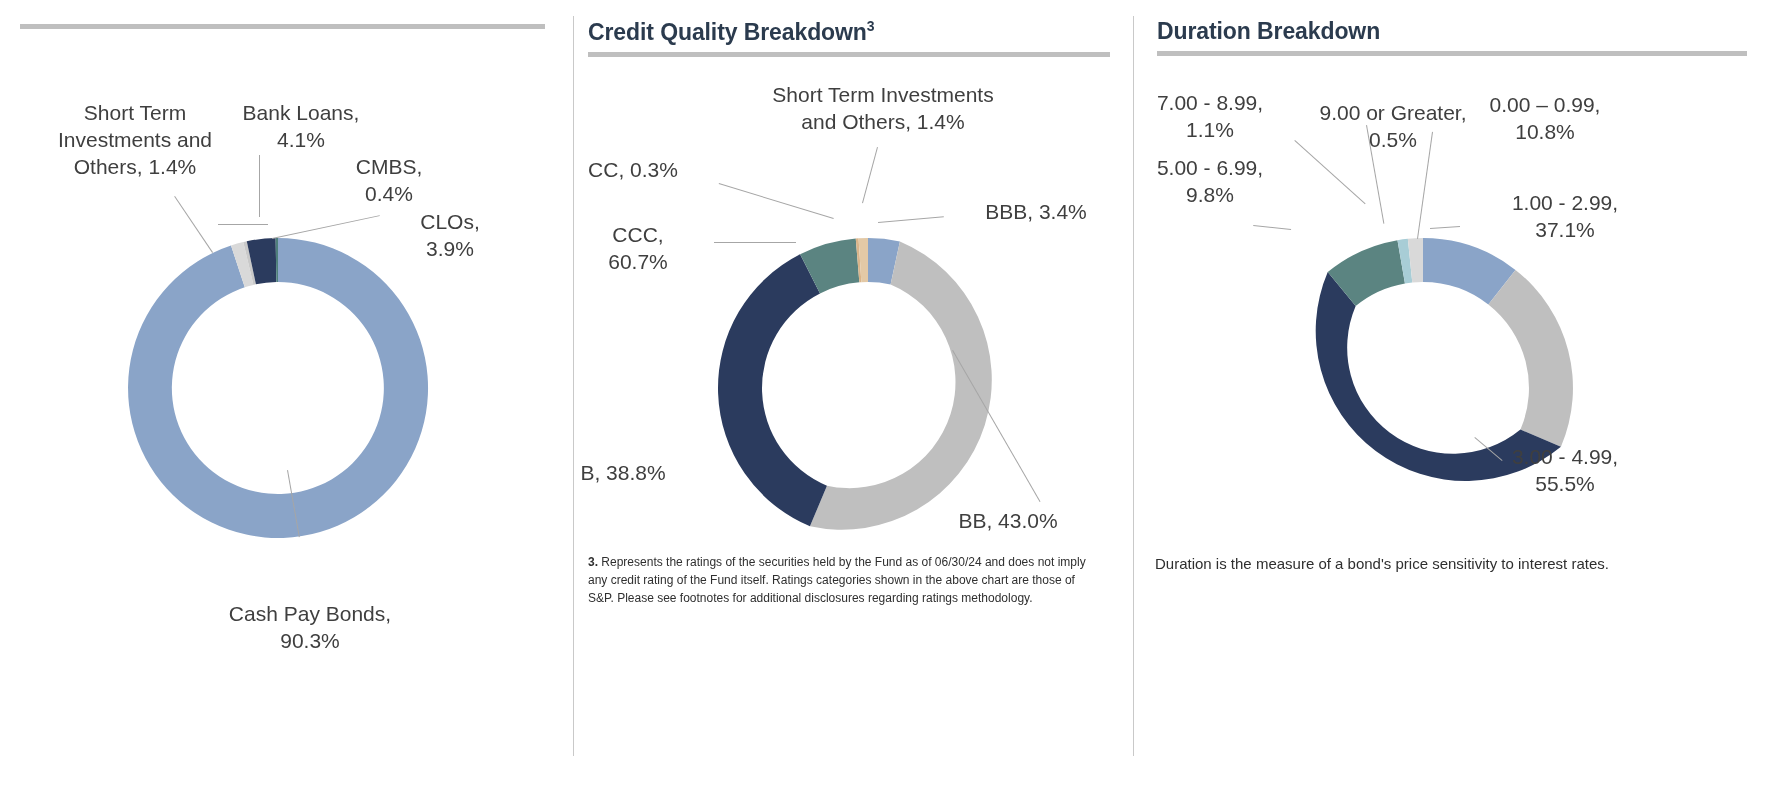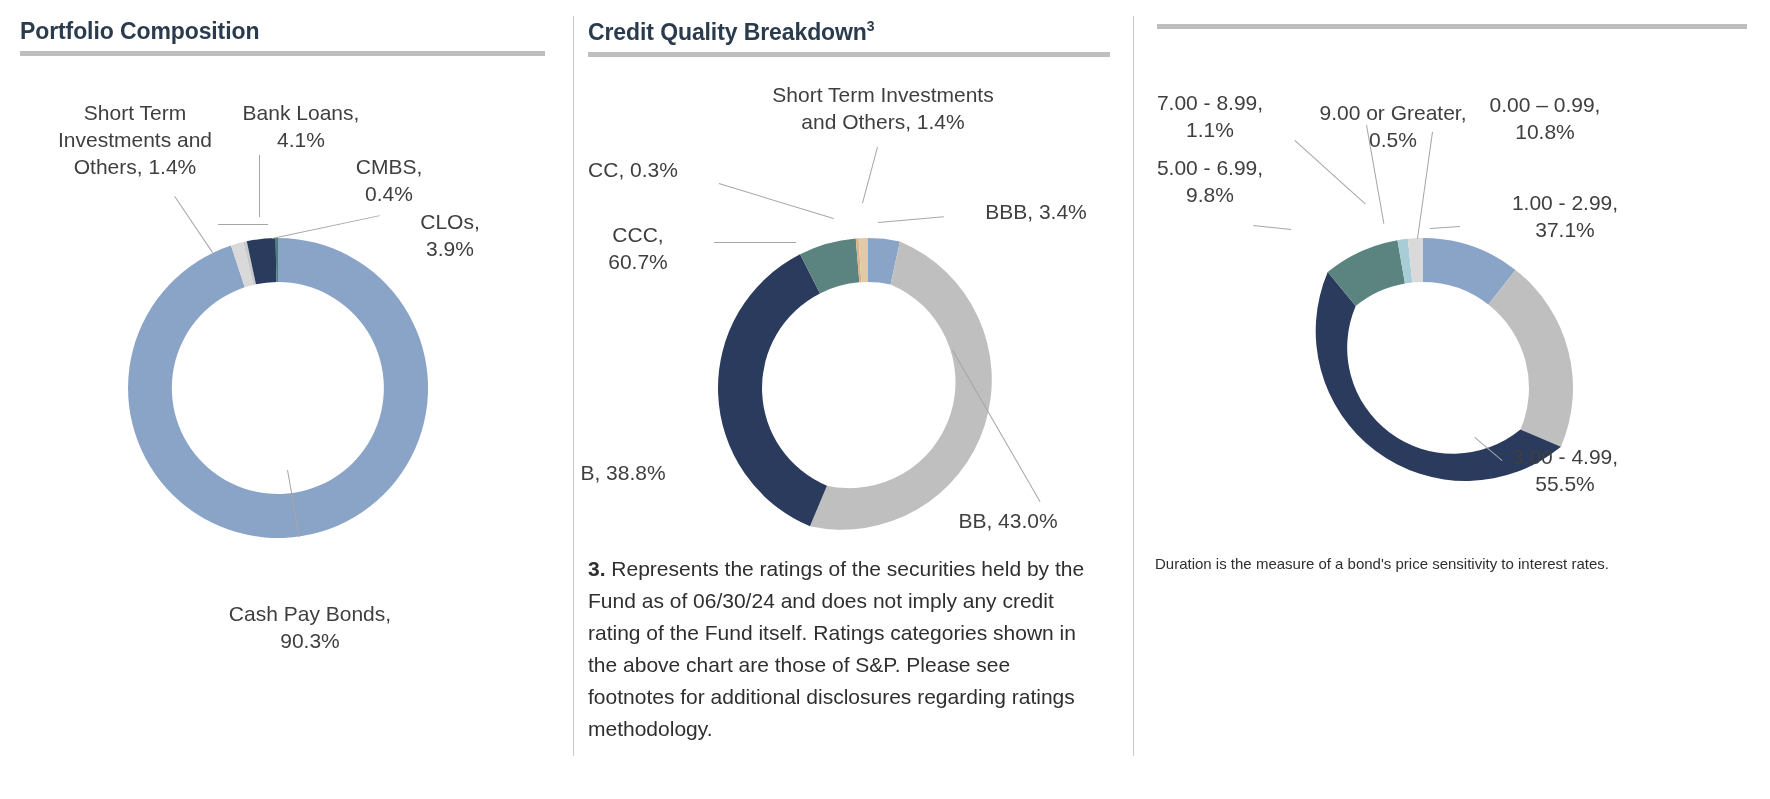--- a/index.html
+++ b/index.html
@@ -78,21 +78,21 @@
 
   .leader {
     position: absolute;
     background: #a6a6a6;
     transform-origin: 0 0;
     height: 1px;
   }
 
   .footnote {
     position: absolute;
-    font-size: 21px;
+    font-size: 12px;
     line-height: 1.52;
     color: #2f2f2f;
   }
   .footnote b { font-weight: bold; }
 
   .note-plain {
     position: absolute;
     font-size: 15px;
     line-height: 1.52;
     color: #2f2f2f;
@@ -102,21 +102,20 @@
 <body>
 
 <div class="page">
 
   <div class="vdivider vd1"></div>
   <div class="vdivider vd2"></div>
 
   <div class="panel panel-1">
 
     <div style="position:absolute;left:20px;top:18px;width:525px;">
-      <div class="panel-title">Portfolio Composition</div>
       <div class="title-rule"></div>
     </div>
 
     <div class="chart-area">
 
       <div class="donut-wrap" style="left:118px;top:228px;">
         <svg width="320" height="320" viewBox="0 0 320 320">
           <g transform="translate(160,160)">
 
             <path fill="#8aa4c8" d="M 0 -150 A 150 150 0 1 1 -46.98 -142.44 L -33.22 -100.71 A 106 106 0 1 0 0 -106 Z"></path>
@@ -195,20 +194,21 @@
       <div class="lbl" style="left:-45px;top:460px;width:180px;">B, 38.8%</div>
       <div class="lbl" style="left:340px;top:508px;width:180px;">BB, 43.0%</div>
 
       <div class="footnote" style="left:10px;top:553px;width:505px;"><b>3.</b><span> Represents the ratings of the securities held by the Fund as of 06/30/24 and does not imply any credit rating of the Fund itself. Ratings categories shown in the above chart are those of S&amp;P. Please see footnotes for additional disclosures regarding ratings methodology.</span></div>
     </div>
   </div>
 
   <div class="panel panel-3">
 
     <div style="position:absolute;left:12px;top:18px;width:590px;">
+      <div class="panel-title">Duration Breakdown</div>
       <div class="title-rule"></div>
     </div>
 
     <div class="chart-area">
 
       <div class="donut-wrap" style="left:118px;top:228px;">
         <svg width="320" height="320" viewBox="0 0 320 320">
           <g transform="translate(160,160)">
 
             <path fill="#8aa4c8" d="M 0 -150 A 150 150 0 0 1 92.47 -118.12 L 65.34 -83.47 A 106 106 0 0 0 0 -106 Z"></path>

